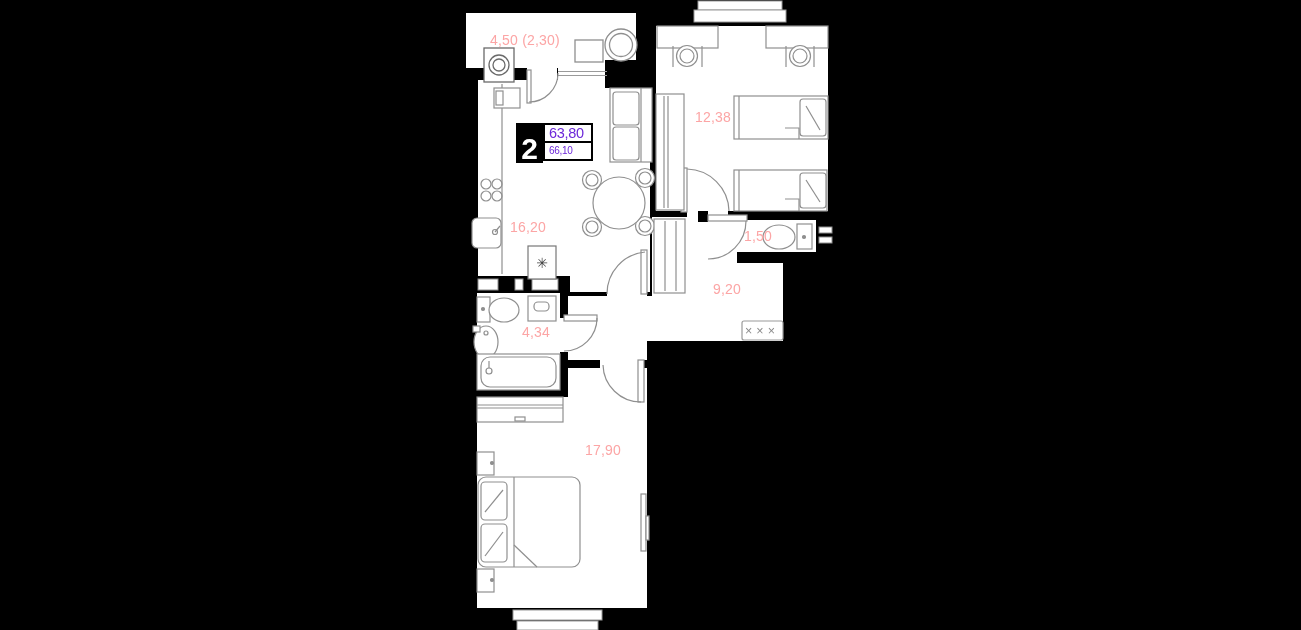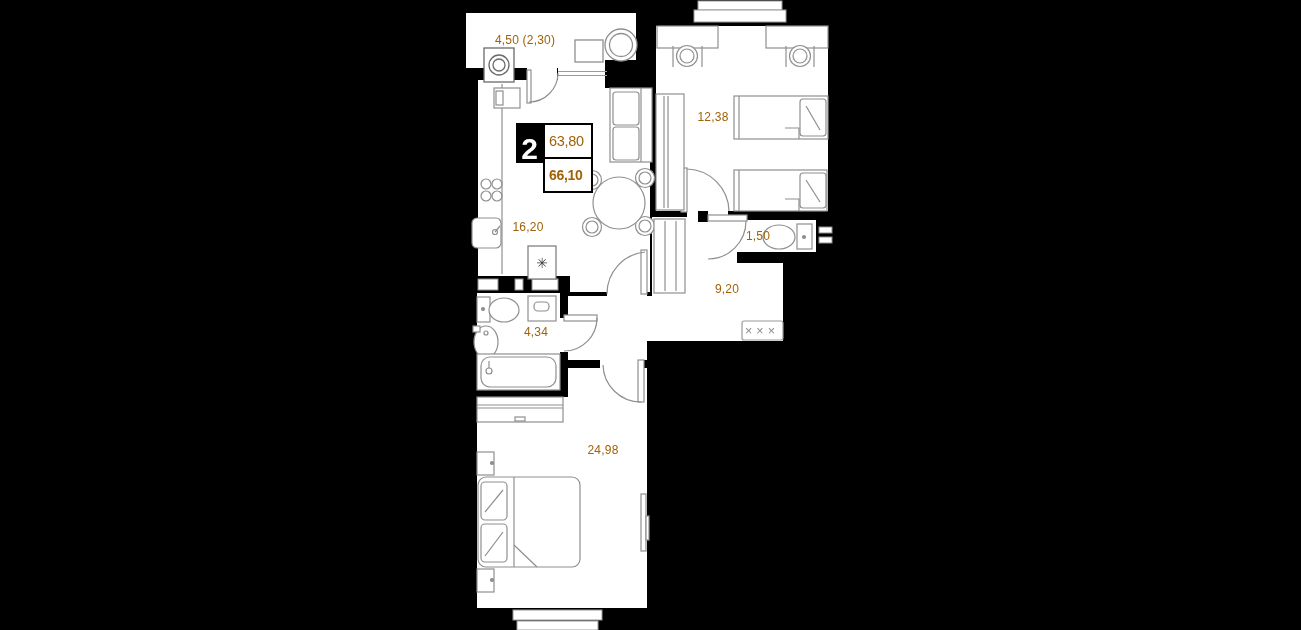--- a/index.html
+++ b/index.html
@@ -1,28 +1,28 @@
 <!DOCTYPE html>
 <html><head>
 <meta charset="utf-8">
 <style>
   html,body{margin:0;padding:0;background:#000;}
   .canvas{position:relative;width:1301px;height:630px;background:#000;overflow:hidden;
           font-family:"Liberation Sans", sans-serif;}
   svg text{font-family:"Liberation Sans", sans-serif;}
-  .room-label{position:absolute;transform:translate(-50%,-50%);font-size:12px;
-              color:#a16207;white-space:nowrap;letter-spacing:.2px;}
+  .room-label{position:absolute;transform:translate(-50%,-50%);font-size:14px;
+              color:#fca5a5;white-space:nowrap;letter-spacing:.2px;}
   .badge{position:absolute;left:516px;top:123px;display:flex;}
   .badge-num{width:27px;height:40px;background:#000;color:#fff;font-size:30px;font-weight:700;
              display:flex;align-items:flex-end;justify-content:center;line-height:.95;}
   .badge-cells{display:flex;flex-direction:column;}
-  .badge-cell{width:50px;height:36px;background:#fff;border:2.5px solid #000;box-sizing:border-box;
-              display:flex;align-items:center;padding-left:4px;font-size:14.5px;color:#a16207;
+  .badge-cell{width:50px;height:20px;background:#fff;border:2.5px solid #000;box-sizing:border-box;
+              display:flex;align-items:center;padding-left:4px;font-size:14.5px;color:#6d28d9;
               letter-spacing:-.3px;text-align:center;}
-  .badge-cell.total{margin-top:-2.5px;font-weight:700;font-size:14px;}
+  .badge-cell.total{margin-top:-2.5px;font-weight:400;font-size:10px;}
 </style>
 </head>
 <body>
 
 <div class="canvas">
 
 <svg width="1301" height="630" viewBox="0 0 1301 630">
   <rect x="0" y="0" width="1301" height="630" fill="#000000"></rect>
 
   <g fill="#ffffff">
@@ -247,21 +247,21 @@
   <text x="762" y="335" text-anchor="middle" font-size="12.5" fill="#8a8a8a" letter-spacing="4">×××</text>
 </svg>
 
 
 <div class="room-label" style="left:525px;top:40px">4,50 (2,30)</div>
 <div class="room-label" style="left:528px;top:227px">16,20</div>
 <div class="room-label" style="left:713px;top:117px">12,38</div>
 <div class="room-label" style="left:758px;top:236px">1,50</div>
 <div class="room-label" style="left:727px;top:289px">9,20</div>
 <div class="room-label" style="left:536px;top:332px">4,34</div>
-<div class="room-label" style="left:603px;top:450px">24,98</div>
+<div class="room-label" style="left:603px;top:450px">17,90</div>
 
 
 <div class="badge">
   <div class="badge-num">2</div>
   <div class="badge-cells">
     <div class="badge-cell">63,80</div>
     <div class="badge-cell total">66,10</div>
   </div>
 </div>
 

